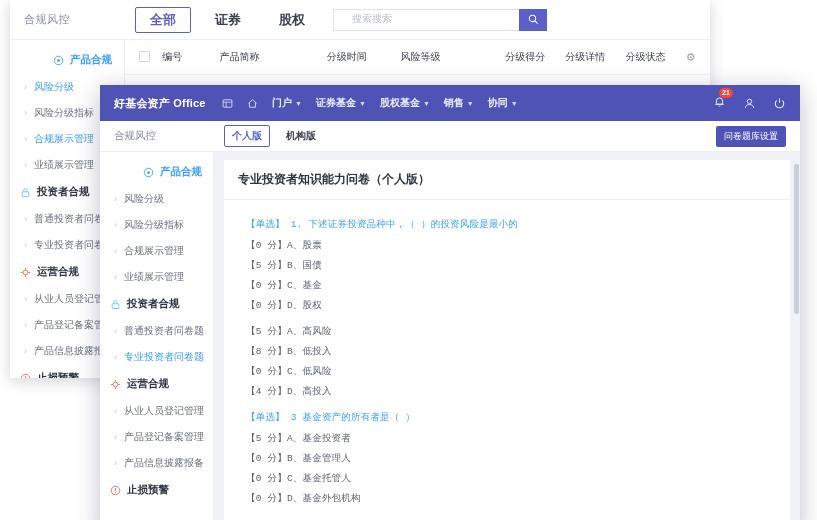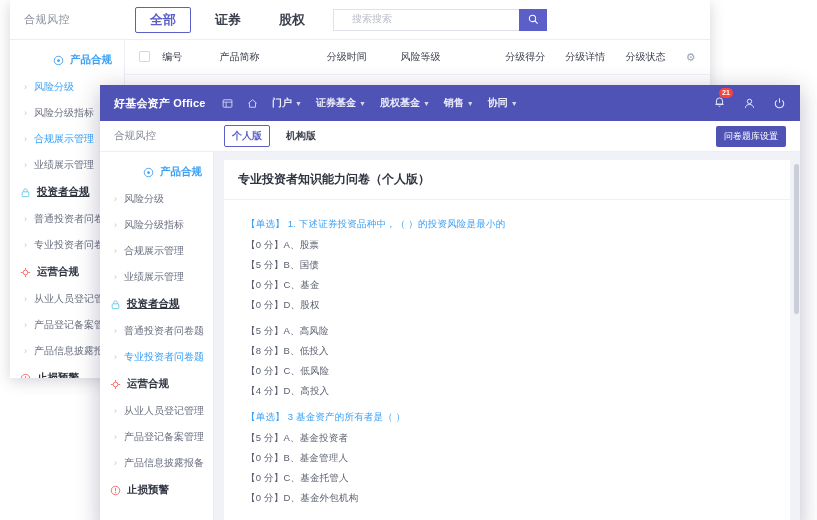--- a/index.html
+++ b/index.html
@@ -58,21 +58,21 @@
   }
   .nav-group .g-ico { width: 11px; height: 11px; flex: 0 0 11px; display:block; }
   .nav-item {
     display: flex; align-items: center; gap: 7px;
     padding: 6px 0 6px 14px; font-size: 10px; color: #6b7080;
   }
   .nav-item .caret { color: #c3c7d2; font-size: 9px; line-height: 1; }
   .nav-item.sel { color: #3aa0f5; }
   .nav-item.blue { color: #3aa0f5; }
   .nav-group.prod { color: #3aa0f5; margin-left: 33px; }
-  .nav-group.inv { color: #2f3440; text-decoration: underline; }
+  .nav-group.inv { color: #2f3440; }
   .nav-group.ops { color: #2f3440; }
   .nav-group.warn { color: #2f3440; }
 
   
   .tbl { width: 100%; border-collapse: collapse; }
   .tbl th, .tbl td {
     font-size: 10px; font-weight: normal; text-align: left;
     padding: 10px 4px; color: #5c616f; border-bottom: 1px solid #f0f2f6;
   }
   .tbl th { color: #3b3f4c; }
@@ -134,21 +134,21 @@
   .fg-body { display: flex; height: 384px; background: #f0f2f7; }
   .fg-side { width: 114px; background: #fff; padding-top: 6px; border-right:1px solid #eceef3; }
   .fg-content { flex: 1; padding: 8px 10px 0 10px; position: relative; }
   .paper {
     background: #fff; height: 376px; position: relative; overflow: hidden;
   }
   .paper-title {
     font-size: 12px; font-weight: bold; color: #2f3440;
     padding: 11px 14px; border-bottom: 1px solid #eef0f4;
   }
-  .paper-body { padding: 18px 14px 0 22px; }
+  .paper-body { padding: 18px 14px 0 22px; font-family: Liberation Mono, monospace; }
   .q { margin-bottom: 13px; }
   .q-title {
     font-size: 9.5px; color: #3aa0f5; margin-bottom: 8px; letter-spacing: .2px;
   }
   .opt {
     font-size: 9.5px; color: #5c616f; margin-bottom: 7px; letter-spacing: .2px;
   }
   .scrollbar {
     position: absolute; right: 1px; top: 12px; width: 5px; height: 150px;
     background: #c9ced9; border-radius: 3px;

